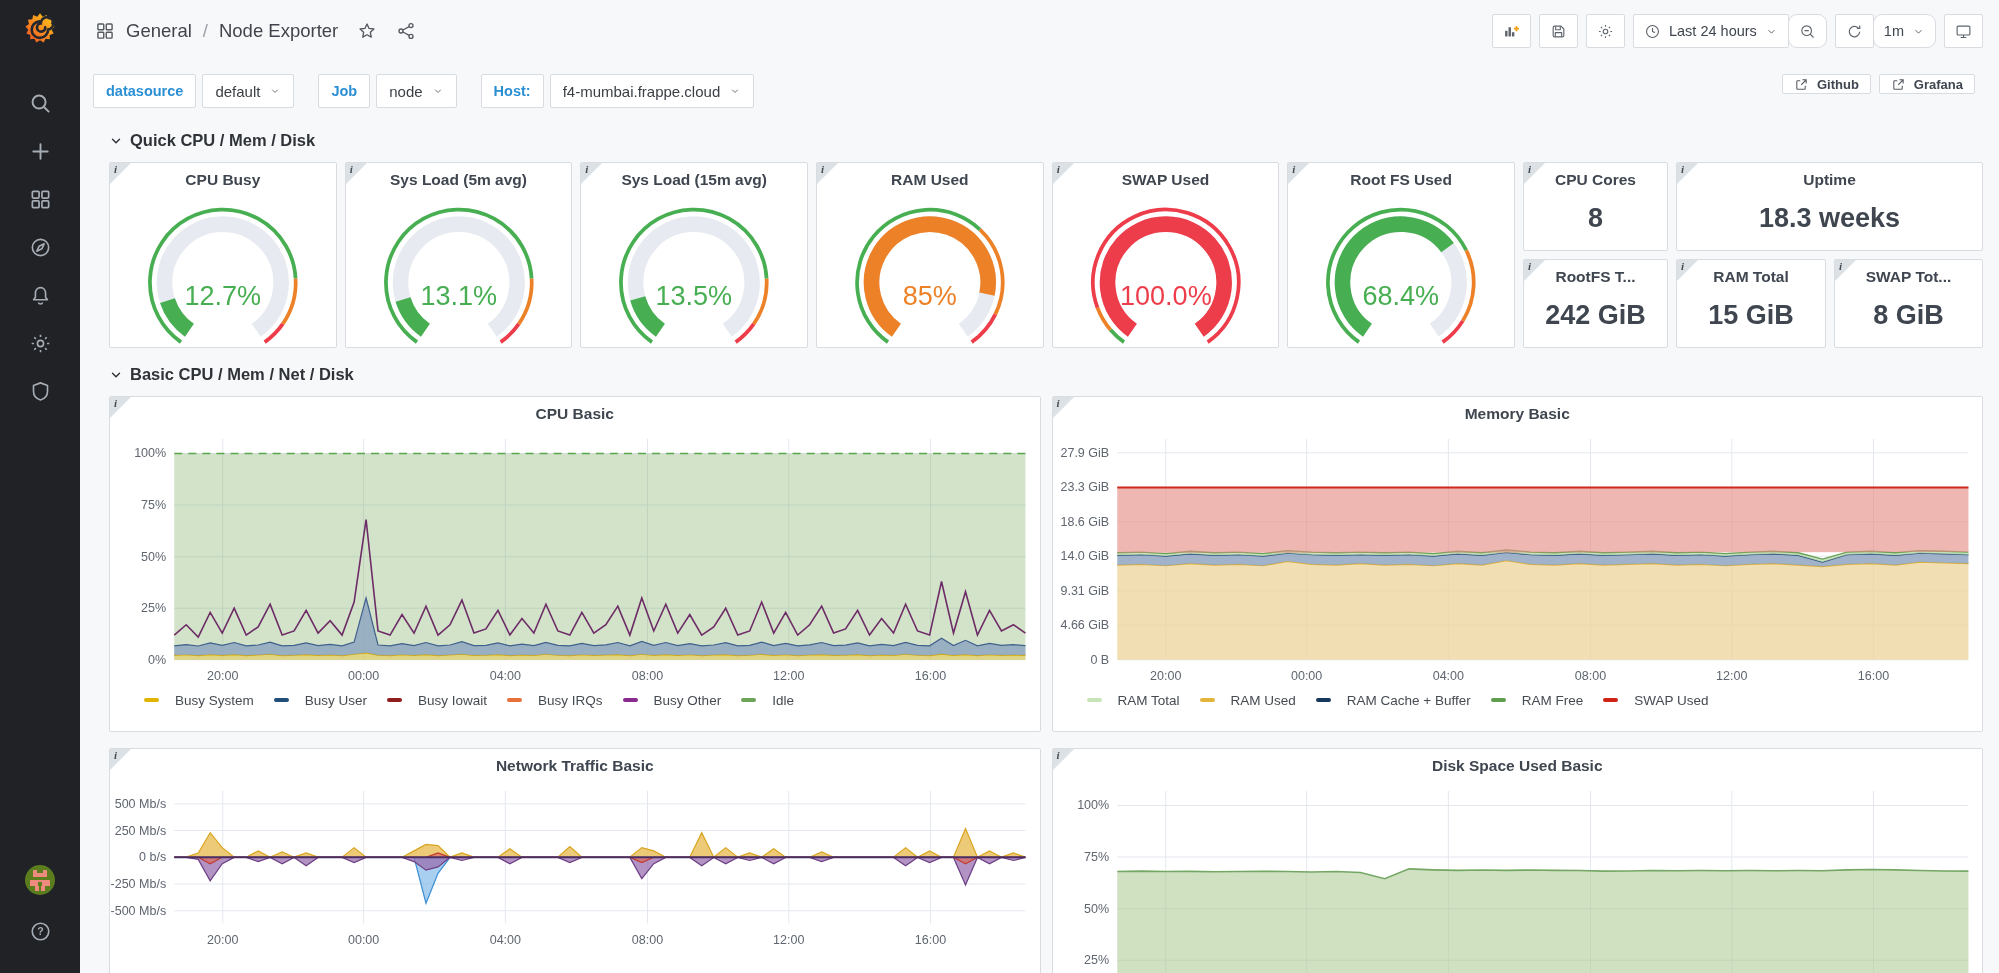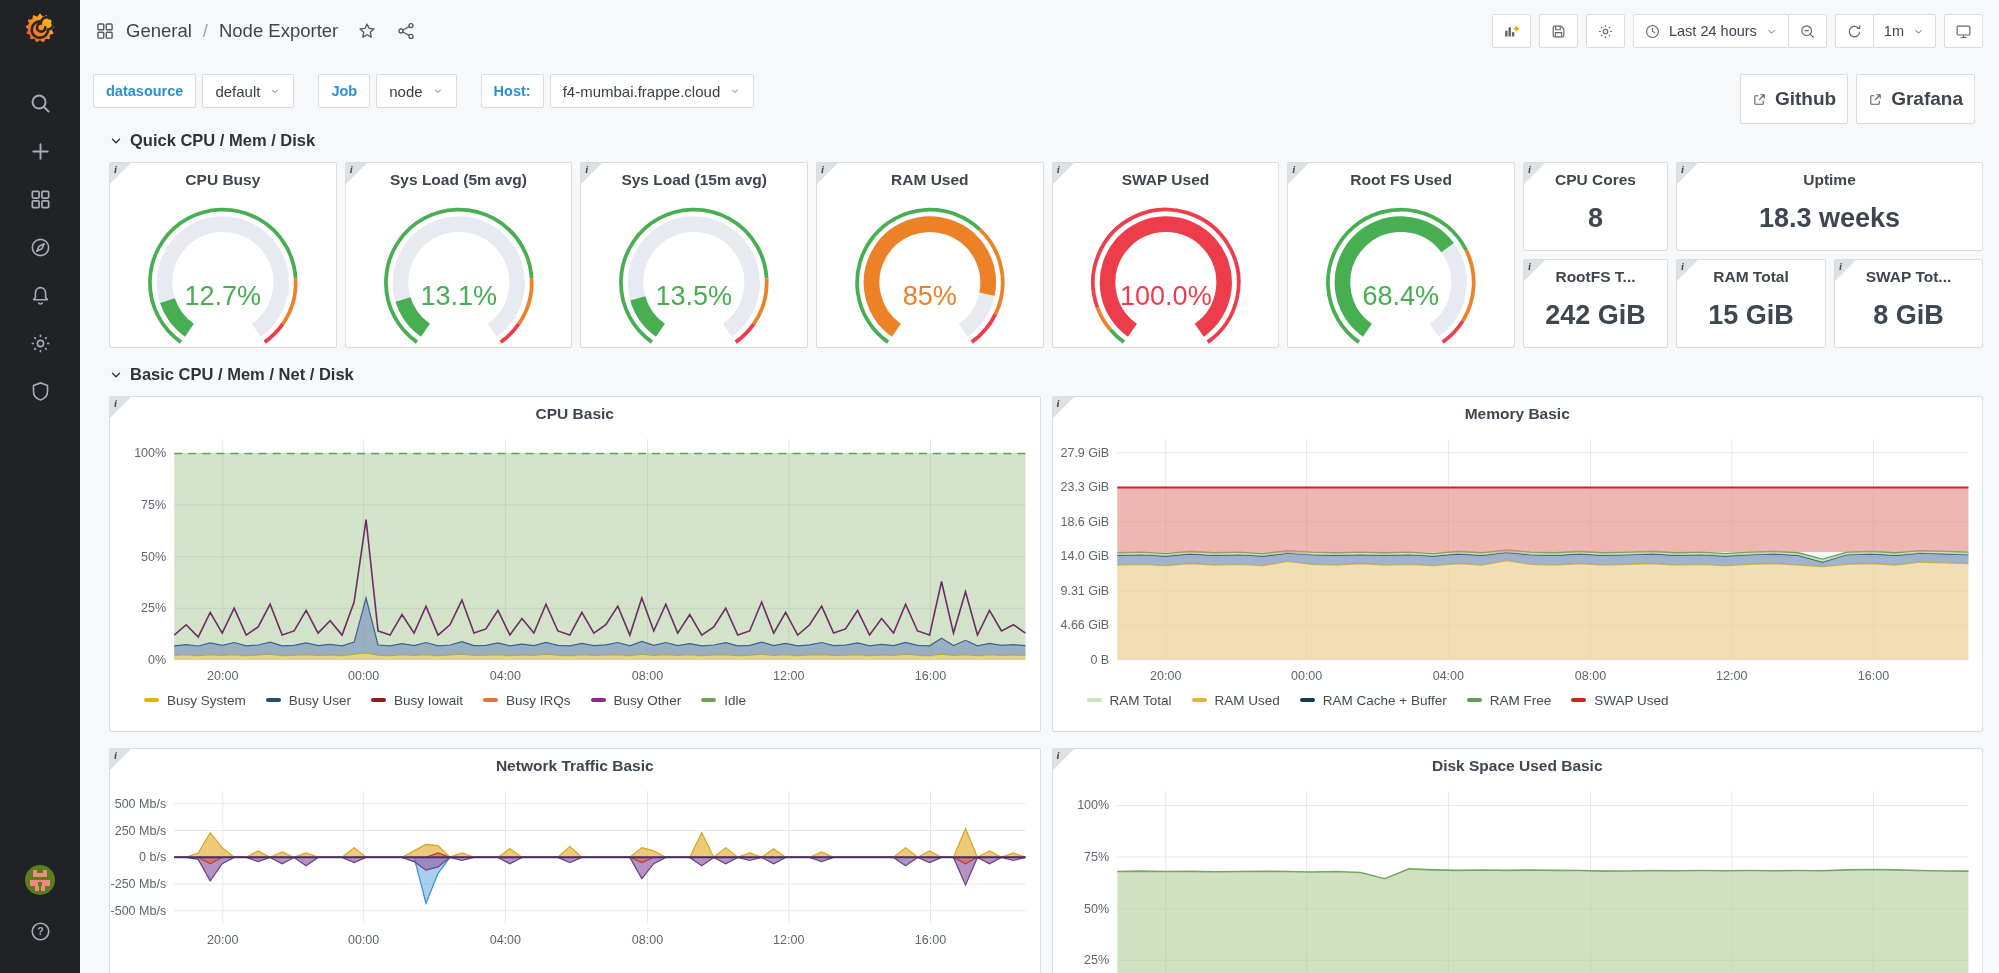--- a/index.html
+++ b/index.html
@@ -22,31 +22,31 @@
   .icon24 svg{width:100%;height:100%;display:block;}
   .crumb-sep{color:#9ca1a8;}
   .crumb-btn{cursor:pointer;}
   .crumb .icon24{margin-left:8px;}
   .tb{margin-left:auto;display:flex;align-items:center;gap:8px;}
   .tbtn{height:34px;min-width:36px;display:flex;align-items:center;justify-content:center;gap:8px;background:#fff;border:1px solid #d8dbe0;border-radius:2px;color:#5d646b;font-size:14.5px;padding:0 10px;cursor:pointer;font-family:inherit;}
   .tbtn .icon24{width:17px;height:17px;color:#5d646b;}
   .tbtn .caret{width:13px;height:13px;}
   .tbtn span{color:#3f4650;}
   .tgroup{display:flex;}
-  .tgroup .tbtn+.tbtn{margin-left:-1px;}
+  .tgroup .tbtn+.tbtn{margin-left:-1px;border-radius:9px;}
   
   .subnav{display:flex;align-items:flex-start;padding:12px 24px 0 13px;height:58px;flex:none;}
   .vars{display:flex;align-items:center;}
   .var-pair{display:flex;align-items:center;margin-right:24px;}
   .var-label,.var-value{height:34px;display:flex;align-items:center;background:#fff;border:1px solid #d8dbe0;border-radius:2px;padding:0 12px;font-size:14.5px;cursor:pointer;}
   .var-label{color:#2b8fd4;font-weight:600;}
   .var-value{margin-left:6px;color:#3a3f45;font-size:15px;gap:9px;}
   .var-value .caret{width:12px;height:12px;color:#5d646b;}
   .links{margin-left:auto;display:flex;gap:8px;}
-  .link-btn{height:50px;display:flex;align-items:center;gap:8px;background:#fff;border:1px solid #d8dbe0;border-radius:2px;padding:0 11px;font-size:19px;font-weight:600;color:#3f4650;cursor:pointer;font-family:inherit;}
+  .link-btn{height:20px;display:flex;align-items:center;gap:8px;background:#fff;border:1px solid #d8dbe0;border-radius:2px;padding:0 11px;font-size:13px;font-weight:600;color:#3f4650;cursor:pointer;font-family:inherit;}
   .link-btn .icon24{width:15px;height:15px;}
   
   .dash{flex:1;padding:2px 16px 0 29px;overflow:hidden;}
   .section-h{display:flex;align-items:center;gap:7px;height:28px;margin:4px 0 8px;font-size:16.5px;font-weight:700;color:#2f3338;cursor:pointer;}
   .section-h .chev{width:14px;height:14px;color:#2f3338;}
   .row1{display:grid;grid-template-columns:repeat(6,1fr) 460px;gap:8px;height:186px;margin-bottom:12px;}
   .stats{display:grid;grid-template-rows:1fr 1fr;gap:8px;}
   .stats-top{display:grid;grid-template-columns:145px 1fr;gap:8px;}
   .stats-bottom{display:grid;grid-template-columns:145px 150px 1fr;gap:8px;}
   .panel{position:relative;background:#fff;border:1px solid #d9dce1;border-radius:2px;display:flex;flex-direction:column;overflow:hidden;}
@@ -54,21 +54,21 @@
   .corner-i{position:absolute;top:0;left:4px;font-size:11px;font-style:italic;font-weight:700;color:#454b52;font-family:"Liberation Serif",serif;pointer-events:none;}
   .p-title{height:32px;line-height:34px;text-align:center;font-size:15.5px;font-weight:600;color:#3f4650;cursor:pointer;white-space:nowrap;overflow:hidden;flex:none;}
   .gauge-svg{flex:1;width:100%;}
   .stat-val{flex:1;display:flex;align-items:center;justify-content:center;font-size:27px;font-weight:600;color:#3f4650;padding-bottom:8px;}
   .crow{display:grid;grid-template-columns:1fr 1fr;gap:11px;margin-bottom:16px;}
   .crow .panel{height:336px;}
   .chart-svg{display:block;width:100%;flex:none;}
   svg text{font-family:"Liberation Sans",sans-serif;}
   .tick{font-size:12.5px;fill:#5f6670;}
   .legend{display:flex;gap:20px;padding-left:34px;margin-top:5px;align-items:center;}
-  .lg-item{display:flex;align-items:center;gap:8px;font-size:13.5px;color:#454b52;cursor:pointer;}
+  .lg-item{display:flex;align-items:center;gap:16px;font-size:13.5px;color:#454b52;cursor:pointer;}
   .lg-swatch{width:15px;height:4px;border-radius:2px;flex:none;}
 </style>
 </head>
 <body>
 
 <div class="app">
   <aside class="sidebar">
     <div class="logo">
       <svg viewBox="0 0 36 36">
           <defs>

